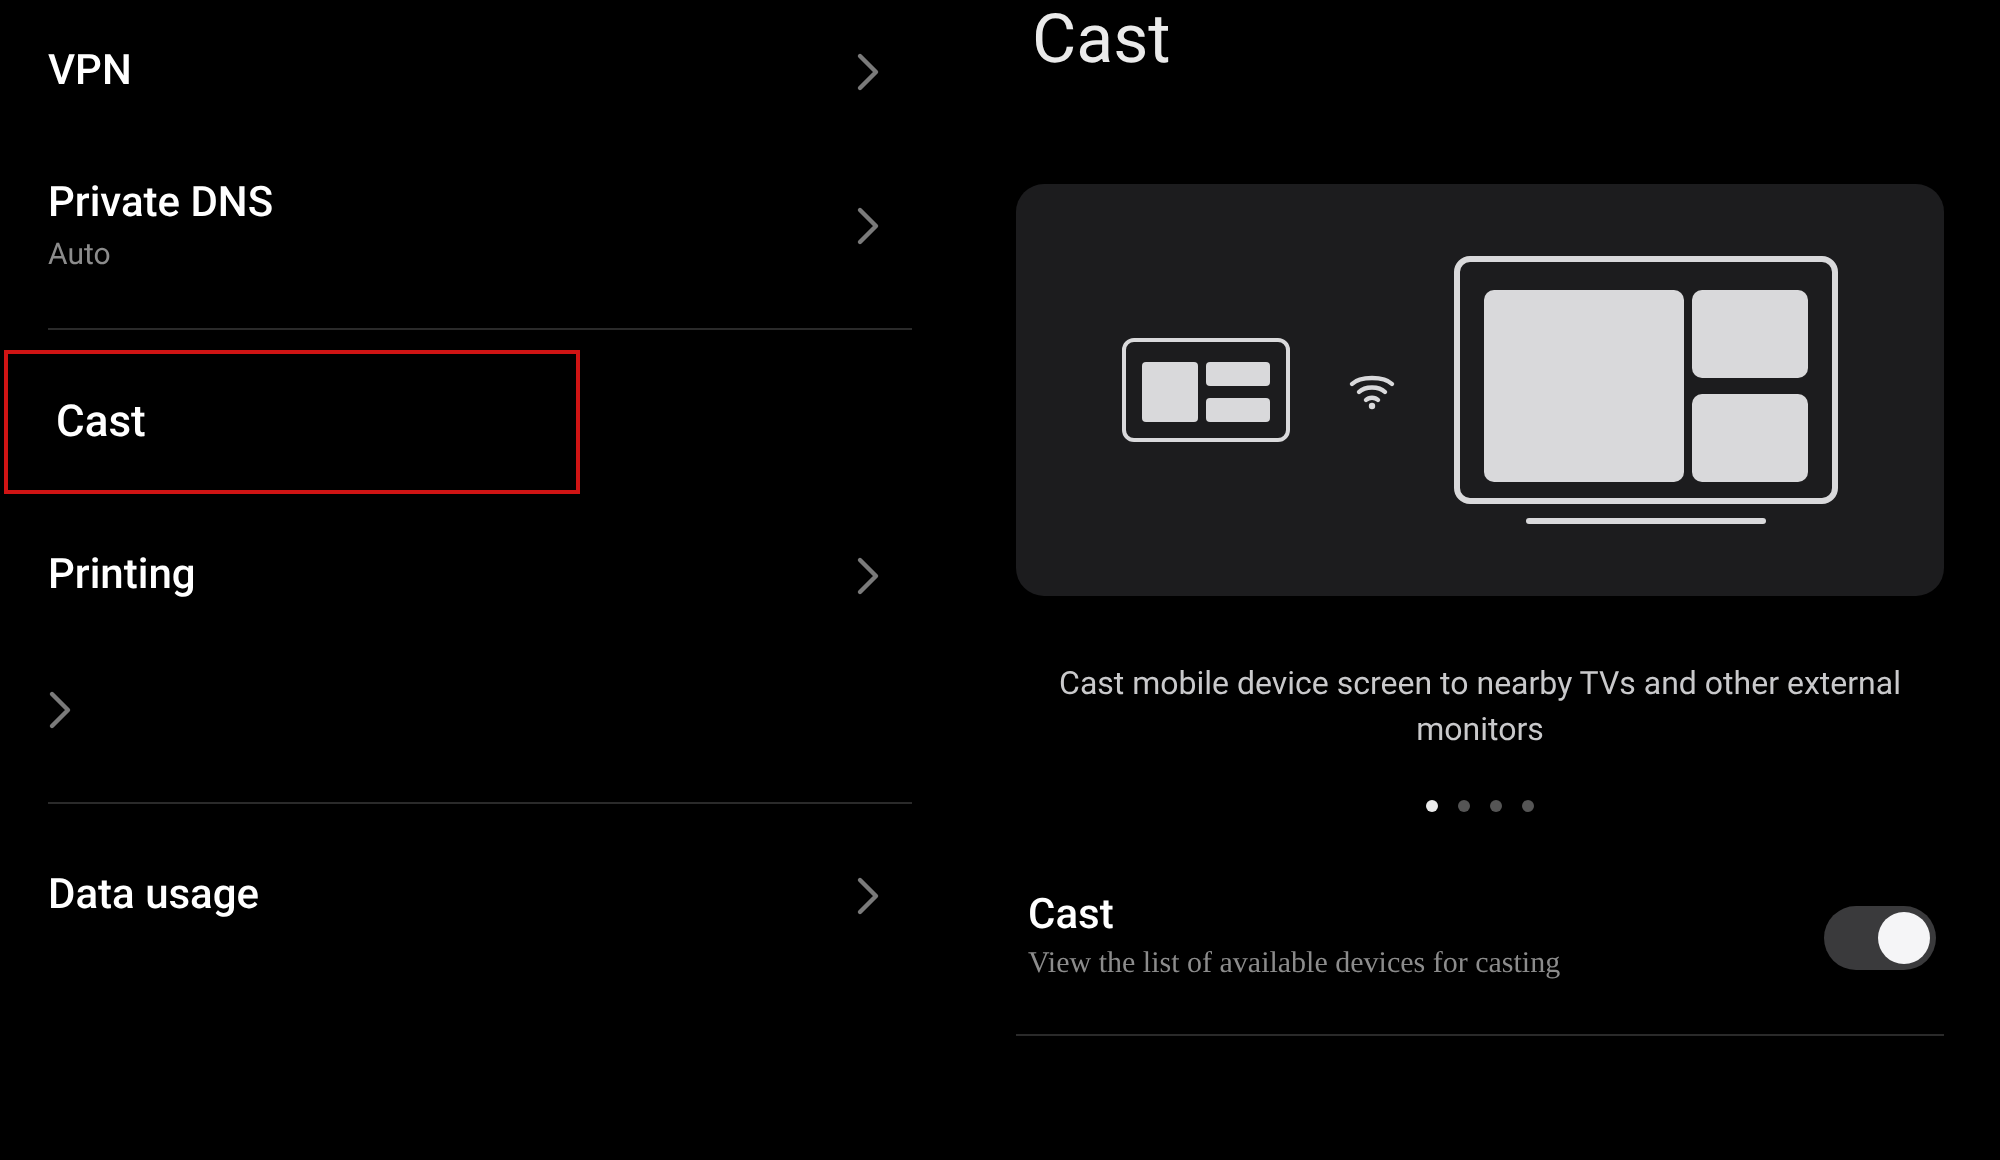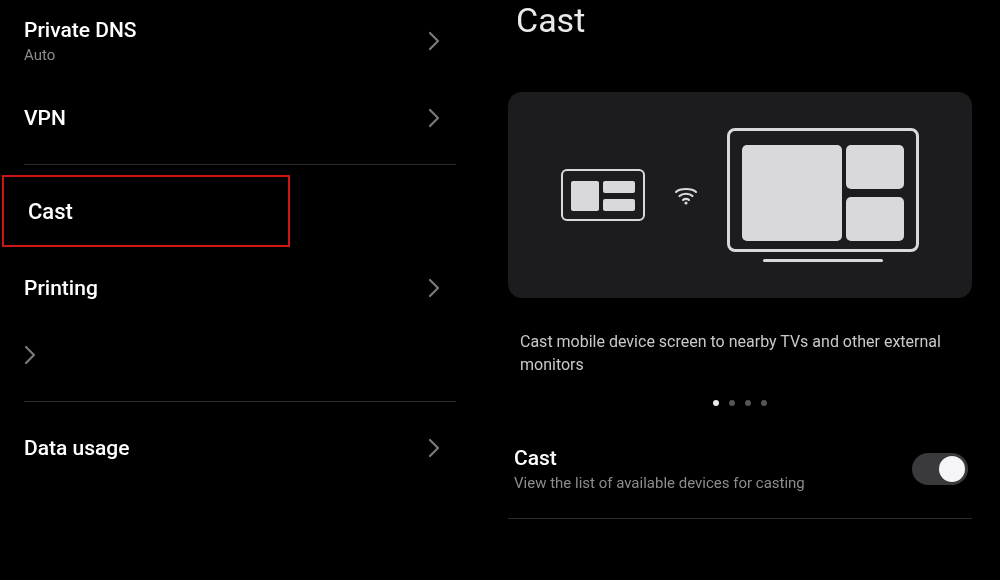--- a/index.html
+++ b/index.html
@@ -156,20 +156,21 @@
     border-radius: 5px;
   }
   .tv-stand {
     width: 120px; height: 3px;
     background: #d9d9db;
     border-radius: 2px;
     margin-top: 7px;
   }
 
   .card-caption {
+    text-align: center;
     color: #c9c9cb;
     font-size: 16px;
     line-height: 1.45;
     margin-top: 32px;
     padding: 0 12px;
   }
 
   .dots {
     display: flex;
     justify-content: center;
@@ -188,21 +189,21 @@
     align-items: center;
     justify-content: space-between;
     margin-top: 40px;
     padding: 0 4px 0 6px;
   }
   .toggle-row .text-block { display: flex; flex-direction: column; max-width: 360px; }
   .toggle-row .title {
     font-size: 21px; font-weight: 500; color: #fff;
   }
   .toggle-row .subtitle {
-    font-size: 15px; color: #8c8c8c; margin-top: 4px;
+    font-size: 15px; color: #8c8c8c; margin-top: 4px; font-family: Liberation Serif, serif;
   }
 
   .switch {
     width: 56px; height: 32px;
     background: #3a3a3c;
     border-radius: 16px;
     position: relative;
     cursor: pointer;
     flex: 0 0 auto;
   }
@@ -222,33 +223,33 @@
 </style>
 </head>
 <body>
 
 <div class="screen">
 
   <div class="left-pane">
 
     <div class="settings-item">
       <div class="text-block">
+        <span class="title">VPN</span>
+      </div>
+      <span class="chevron">
+        <svg viewBox="0 0 12 20">
+            <path d="M2 2 L10 10 L2 18"></path>
+          </svg>
+      </span>
+    </div>
+
+    <div class="settings-item">
+      <div class="text-block">
         <span class="title">Private DNS</span>
         <span class="subtitle">Auto</span>
-      </div>
-      <span class="chevron">
-        <svg viewBox="0 0 12 20">
-            <path d="M2 2 L10 10 L2 18"></path>
-          </svg>
-      </span>
-    </div>
-
-    <div class="settings-item">
-      <div class="text-block">
-        <span class="title">VPN</span>
       </div>
       <span class="chevron">
         <svg viewBox="0 0 12 20">
             <path d="M2 2 L10 10 L2 18"></path>
           </svg>
       </span>
     </div>
 
     <div class="divider"></div>
 

